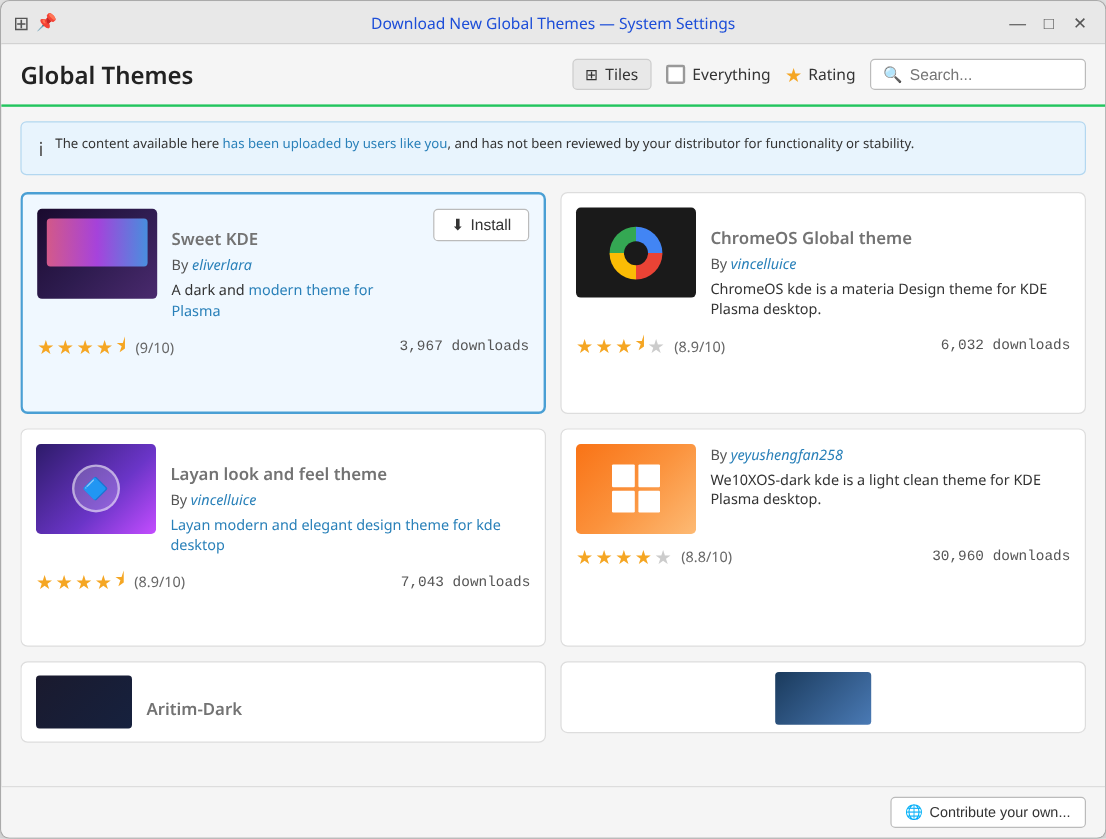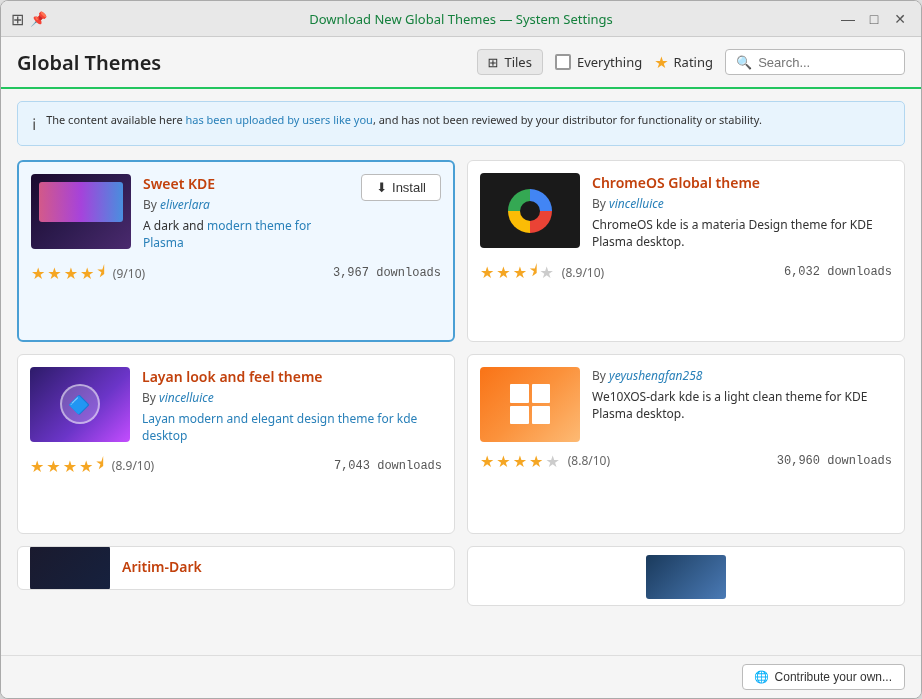--- a/index.html
+++ b/index.html
@@ -36,21 +36,21 @@
       margin-right: 6px;
       color: #555;
     }
     .titlebar-pin {
       font-size: 14px;
       color: #555;
       margin-right: auto;
     }
     .titlebar-title {
       font-size: 13px;
-      color: #15803d;
+      color: #1d4ed8;
       position: absolute;
       left: 50%;
       transform: translateX(-50%);
     }
     .titlebar-controls {
       display: flex;
       gap: 4px;
       margin-left: auto;
     }
     .titlebar-btn {
@@ -212,22 +212,23 @@
       flex-shrink: 0;
       overflow: hidden;
       background: #222;
     }
     .theme-info {
       flex: 1;
     }
     .theme-name {
       font-size: 14px;
       font-weight: 600;
-      color: #c2410c;
+      color: #737373;
       margin-bottom: 3px;
+      margin-top: 16px;
     }
     .theme-author {
       font-size: 12px;
       color: #555;
       margin-bottom: 5px;
     }
     .theme-author em {
       font-style: italic;
       color: #2980b9;
     }
@@ -538,21 +539,21 @@
               <span class="star-full">★</span>
               <span class="star-full">★</span>
               <span class="star-empty">★</span>
             </div>
             <span class="rating-text">(8.8/10)</span>
           </div>
           <span class="downloads">30,960 downloads</span>
         </div>
       </div>
 
-      <div class="theme-card" style="height:44px;overflow:hidden;display:flex;align-items:center;flex-direction:row;gap:12px;padding:8px 12px;">
+      <div class="theme-card" style="height:68px;overflow:hidden;display:flex;align-items:center;flex-direction:row;gap:12px;padding:8px 12px;">
         <div class="theme-thumbnail thumb-aritim" style="width:80px;height:44px;border-radius:3px;flex-shrink:0;"></div>
         <span class="theme-name">Aritim-Dark</span>
       </div>
 
       <div class="theme-card" style="height:60px;overflow:hidden;display:flex;align-items:center;gap:12px;padding:8px 12px;">
         <div class="theme-thumbnail thumb-irixium" style="width:80px;height:44px;border-radius:3px;flex-shrink:0;"></div>
         <span class="theme-name">Irixium</span>
       </div>
 
     </div>

